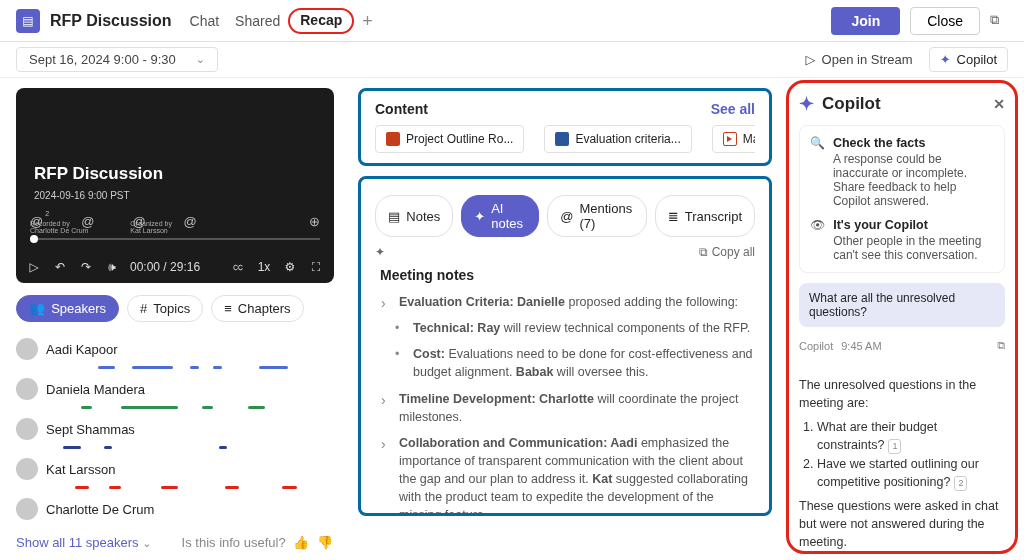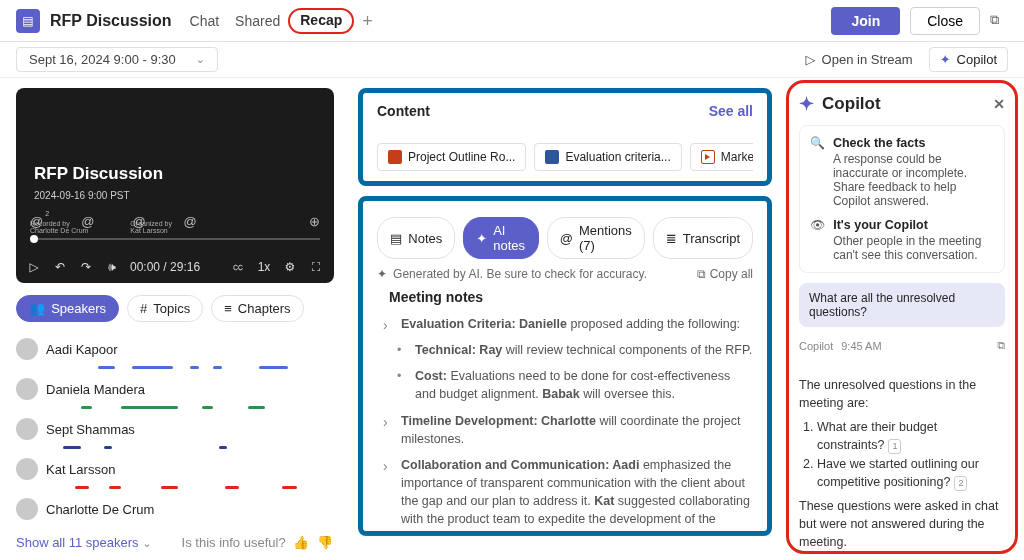--- a/index.html
+++ b/index.html
@@ -50,32 +50,32 @@
   .pill.active { background:#5b5fc7; color:#fff; border-color:#5b5fc7;}
   .speaker { display:flex; align-items:center; gap:8px; margin:6px 0 2px; font-size:13px;}
   .avatar { width:22px;height:22px;border-radius:50%; background:#c9c9c9; display:inline-block;}
   .bars { height:6px; margin:2px 0 2px 30px; position:relative;}
   .seg { position:absolute; top:2px; height:3px; border-radius:2px;}
   .b-blue{background:#4a6dd8}.b-green{background:#2f8f4e}.b-dblue{background:#2b3e8f}.b-red{background:#e2231a}
   .left-footer{display:flex;align-items:center;margin-top:auto;padding:8px 0 10px;font-size:13px;}
   .link{color:#5b5fc7;cursor:pointer}
 
   
-  .card { border:5px solid #0369a1; border-radius:8px; padding:10px 14px; margin-bottom:10px; background:#fff;}
+  .card { border:3px solid #0369a1; border-radius:8px; padding:10px 14px; margin-bottom:10px; background:#fff;}
   .card-hd{display:flex;align-items:center;justify-content:space-between;font-weight:600;font-size:14px;}
-  .chips{display:flex;gap:8px;margin-top:24px;overflow:hidden}
+  .chips{display:flex;gap:20px;margin-top:8px;overflow:hidden}
   .chip{border:1px solid #e0e0e0;border-radius:4px;padding:6px 10px;display:flex;align-items:center;gap:6px;font-size:12px;white-space:nowrap;cursor:pointer}
   .doc-p{width:14px;height:14px;background:#c43e1c;border-radius:2px}
   .doc-w{width:14px;height:14px;background:#2b579a;border-radius:2px}
   .doc-r{width:14px;height:14px;border:1px solid #c43e1c;border-radius:2px;position:relative}
   .doc-r::after{content:'';position:absolute;inset:3px;border-left:5px solid #c43e1c;border-top:3px solid transparent;border-bottom:3px solid transparent}
   .tabpills{display:flex;gap:8px;margin:6px 0 8px}
   .genline{display:flex;align-items:center;color:#6b6b6b;font-size:12px;margin-bottom:8px}
   .genline .copy{margin-left:auto;display:flex;align-items:center;gap:4px}
-  .notes h4{font-size:14px;font-weight:700;margin:6px 12px}
+  .notes h4{font-size:14px;font-weight:700;margin:6px 5px}
   .notes ul{list-style:none;padding-left:14px}
   .notes li{position:relative;padding:4px 0 4px 10px;font-size:12.5px;line-height:1.45;color:#555}
   .notes li.tog::before{content:'›';position:absolute;left:-8px;color:#888;font-size:14px}
   .notes li.bul::before{content:'•';position:absolute;left:-8px;color:#888}
   .thumb{cursor:pointer}
   .fade{position:absolute;left:0;right:0;bottom:0;height:26px;background:linear-gradient(rgba(255,255,255,0),#fff)}
 
   
   .cp-hd{display:flex;align-items:center;gap:8px;font-size:17px;font-weight:700}
   .cp-close{margin-left:auto;color:#666;cursor:pointer;font-size:14px}
@@ -268,21 +268,20 @@
             <span>@</span>
             <span>Mentions (7)</span>
           </div>
         <div class="pill">
             <span>≣</span>
             <span>Transcript</span>
           </div>
       </div>
       <div class="genline">
         <span style="margin-right:6px">✦</span>
-        <span>Generated by AI. Be sure to check for accuracy.</span>
         <span class="copy">
             <span>⧉</span>
             <span>Copy all</span>
           </span>
       </div>
 
       <div class="notes">
         <h4>Meeting notes</h4>
         <ul>
           <li class="tog"><b>Evaluation Criteria: Danielle</b> proposed adding the following:</li>

